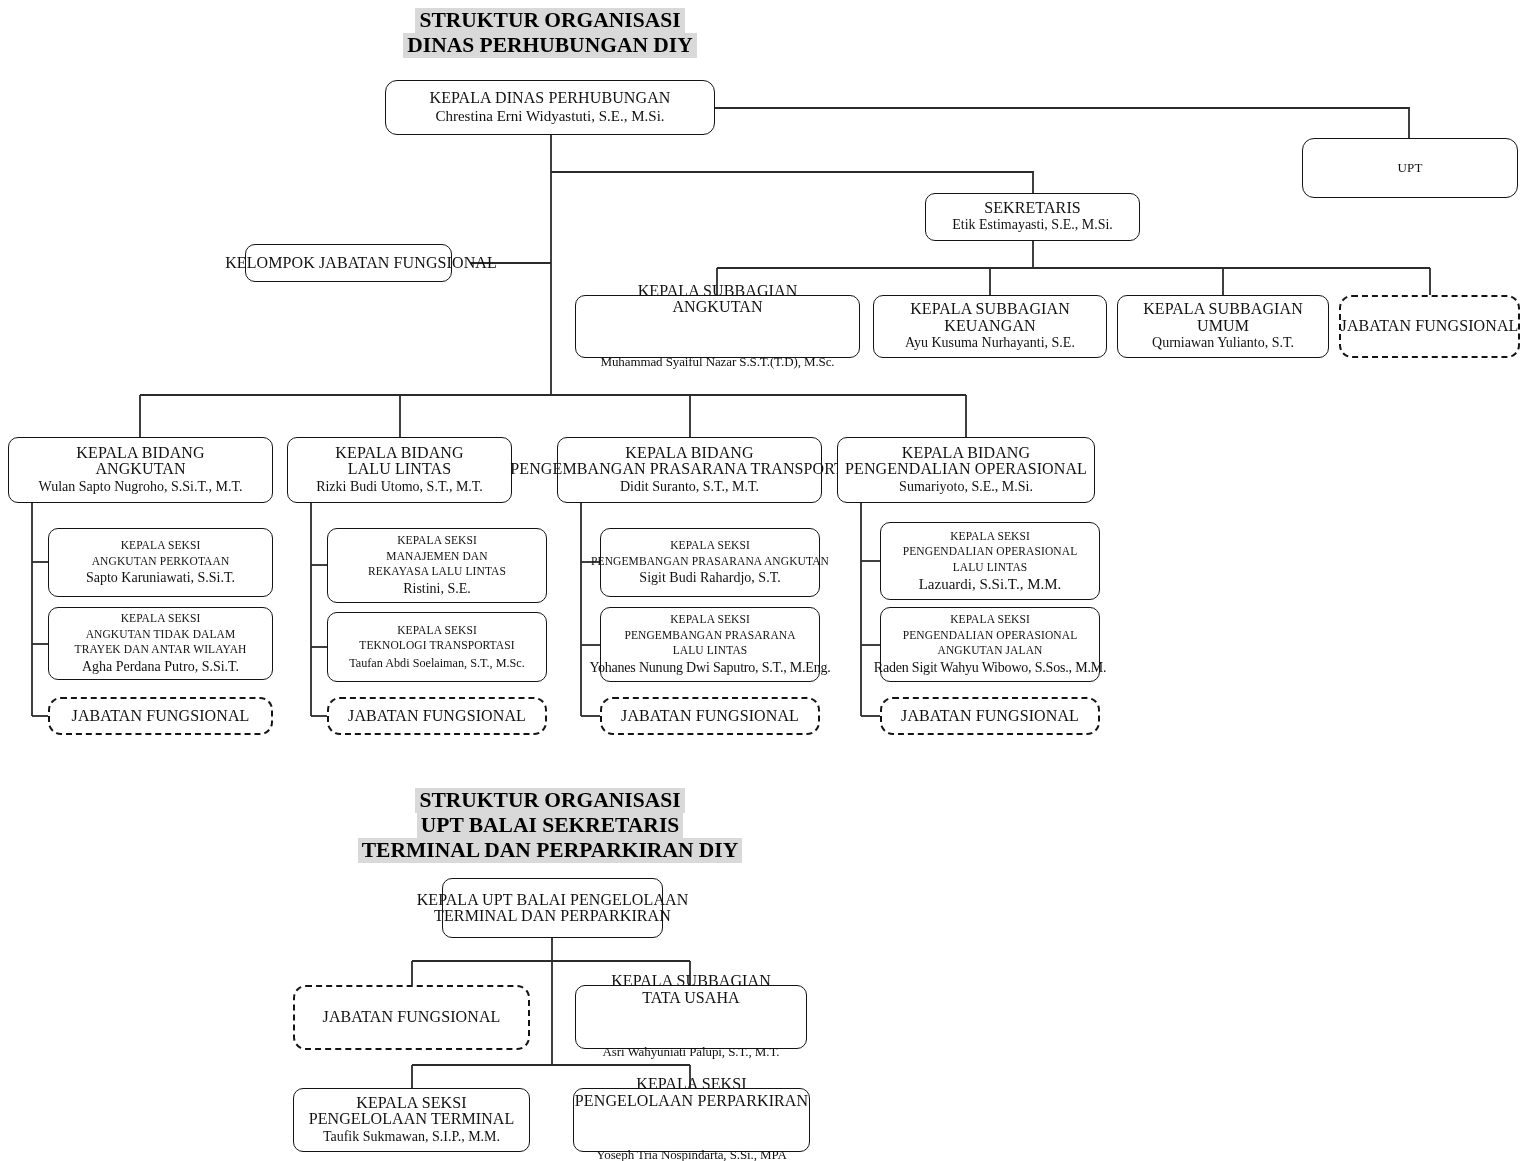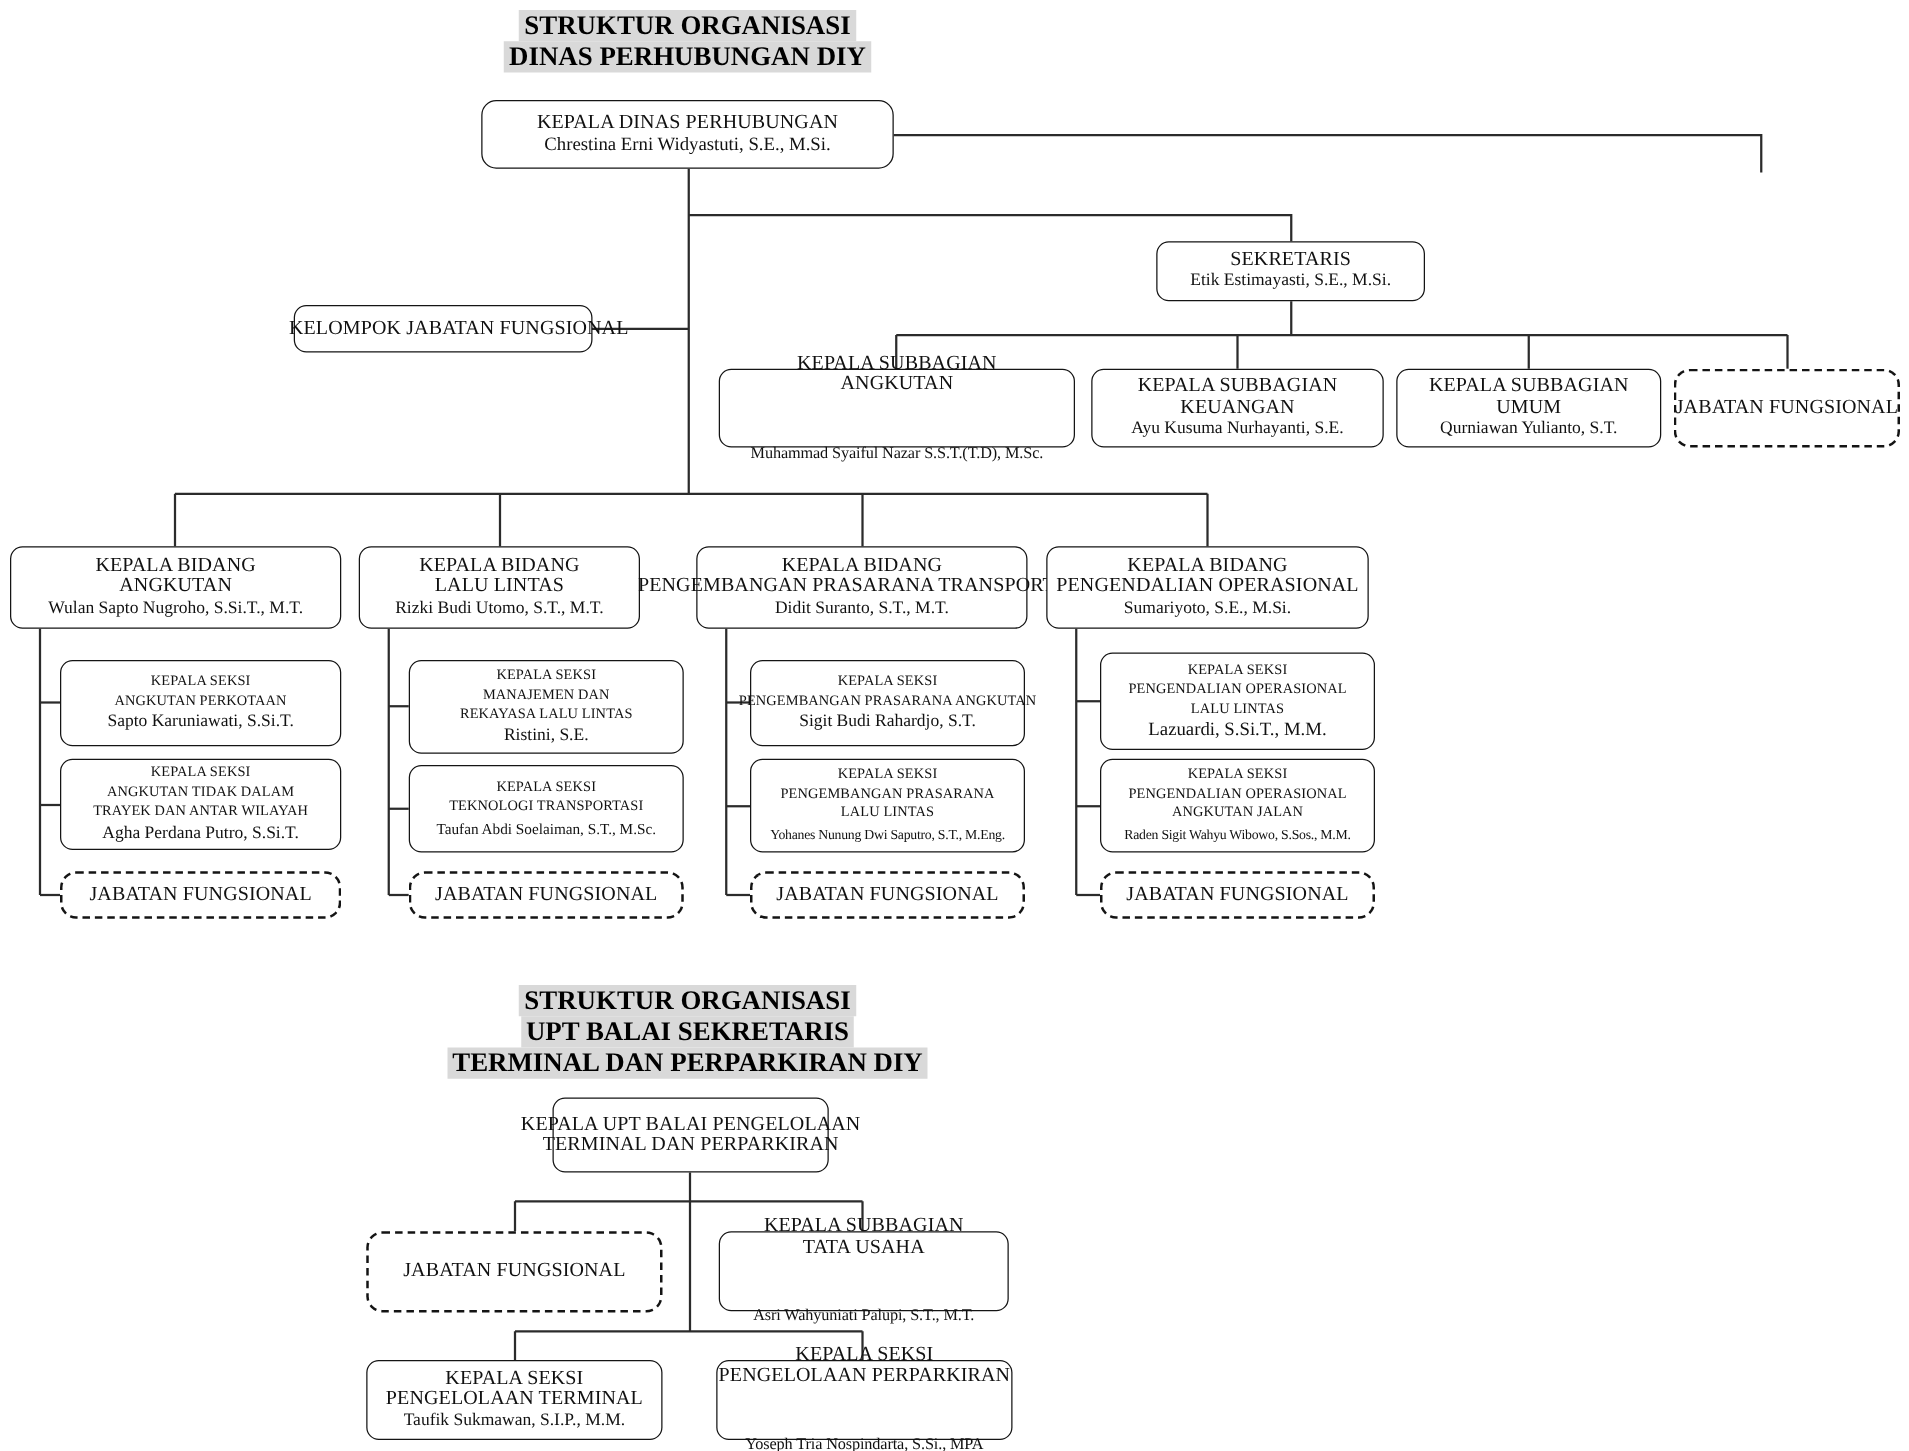--- a/index.html
+++ b/index.html
@@ -16,21 +16,21 @@
   .box.thick{border-width:1.9px;border-radius:12px;}
   .box.dashed{border:2.4px dashed #141414;border-radius:13px;}
   .lbl{font-size:16px;line-height:16.5px;letter-spacing:0.1px;white-space:nowrap;}
   .lbl-lg{font-size:13px;}
   .box.seksi .lbl{font-size:11.5px;line-height:15.5px;}
   .name{font-weight:normal;line-height:18px;white-space:nowrap;}
   .n15{font-size:15px;}
   .n14{font-size:14px;}
   .n13{font-size:13px;letter-spacing:-0.1px;margin-top:37px;}
   .n12{font-size:12.2px;}
-  .n11{font-size:11px;letter-spacing:-0.2px;}
+  .n11{font-size:14px;letter-spacing:-0.2px;}
 </style>
 </head>
 <body>
 
 <div id="canvas">
 
   <svg id="wires" viewBox="0 0 1527 1161">
     <g>
       <line class="ln" x1="551" y1="135" x2="551" y2="395"></line>
       <polyline class="ln" points="715,108 1409,108 1409,138"></polyline>
@@ -78,27 +78,30 @@
   <div class="chart-title" style="top:8px;">
     <span class="hl">STRUKTUR ORGANISASI</span><br>
     <span class="hl">DINAS PERHUBUNGAN DIY</span>
   </div>
 
   <div class="box thick" style="left:385px;top:80px;width:330px;height:55px;">
     <div class="lbl">KEPALA DINAS PERHUBUNGAN</div>
     <div class="name n15">Chrestina Erni Widyastuti, S.E., M.Si.</div>
   </div>
 
+  <div class="box thick" style="left:1302px;top:138px;width:216px;height:60px;">
+    <div class="lbl lbl-lg">UPT</div>
+  </div>
 
   <div class="box" style="left:925px;top:193px;width:215px;height:48px;">
     <div class="lbl">SEKRETARIS</div>
     <div class="name n14">Etik Estimayasti, S.E., M.Si.</div>
   </div>
 
-  <div class="box" style="left:235px;top:244px;width:239px;height:38px;padding-left:29px;">
+  <div class="box" style="left:245px;top:244px;width:207px;height:38px;padding-left:29px;">
     <div class="lbl">KELOMPOK JABATAN FUNGSIONAL</div>
   </div>
 
   <div class="box" style="left:575px;top:295px;width:285px;height:63px;">
     <div class="lbl">KEPALA SUBBAGIAN</div>
     <div class="lbl">ANGKUTAN</div>
     <div class="name n13">Muhammad Syaiful Nazar S.S.T.(T.D), M.Sc.</div>
   </div>
 
   <div class="box" style="left:873px;top:295px;width:234px;height:63px;">

